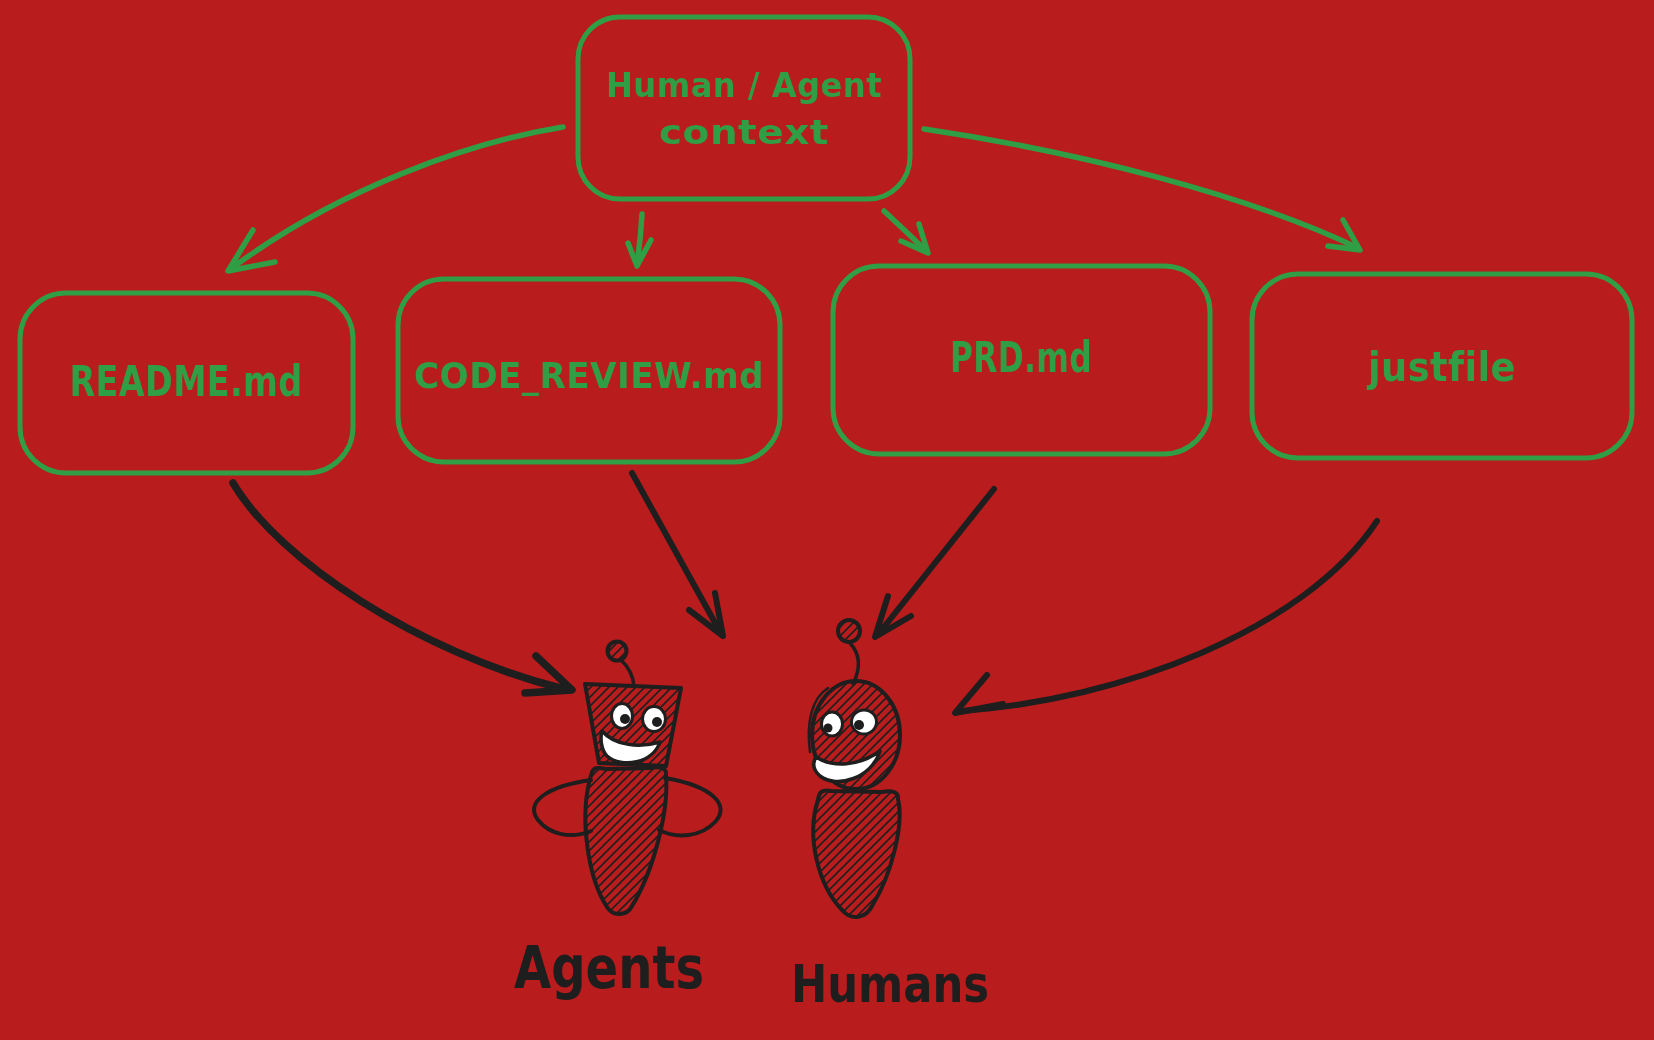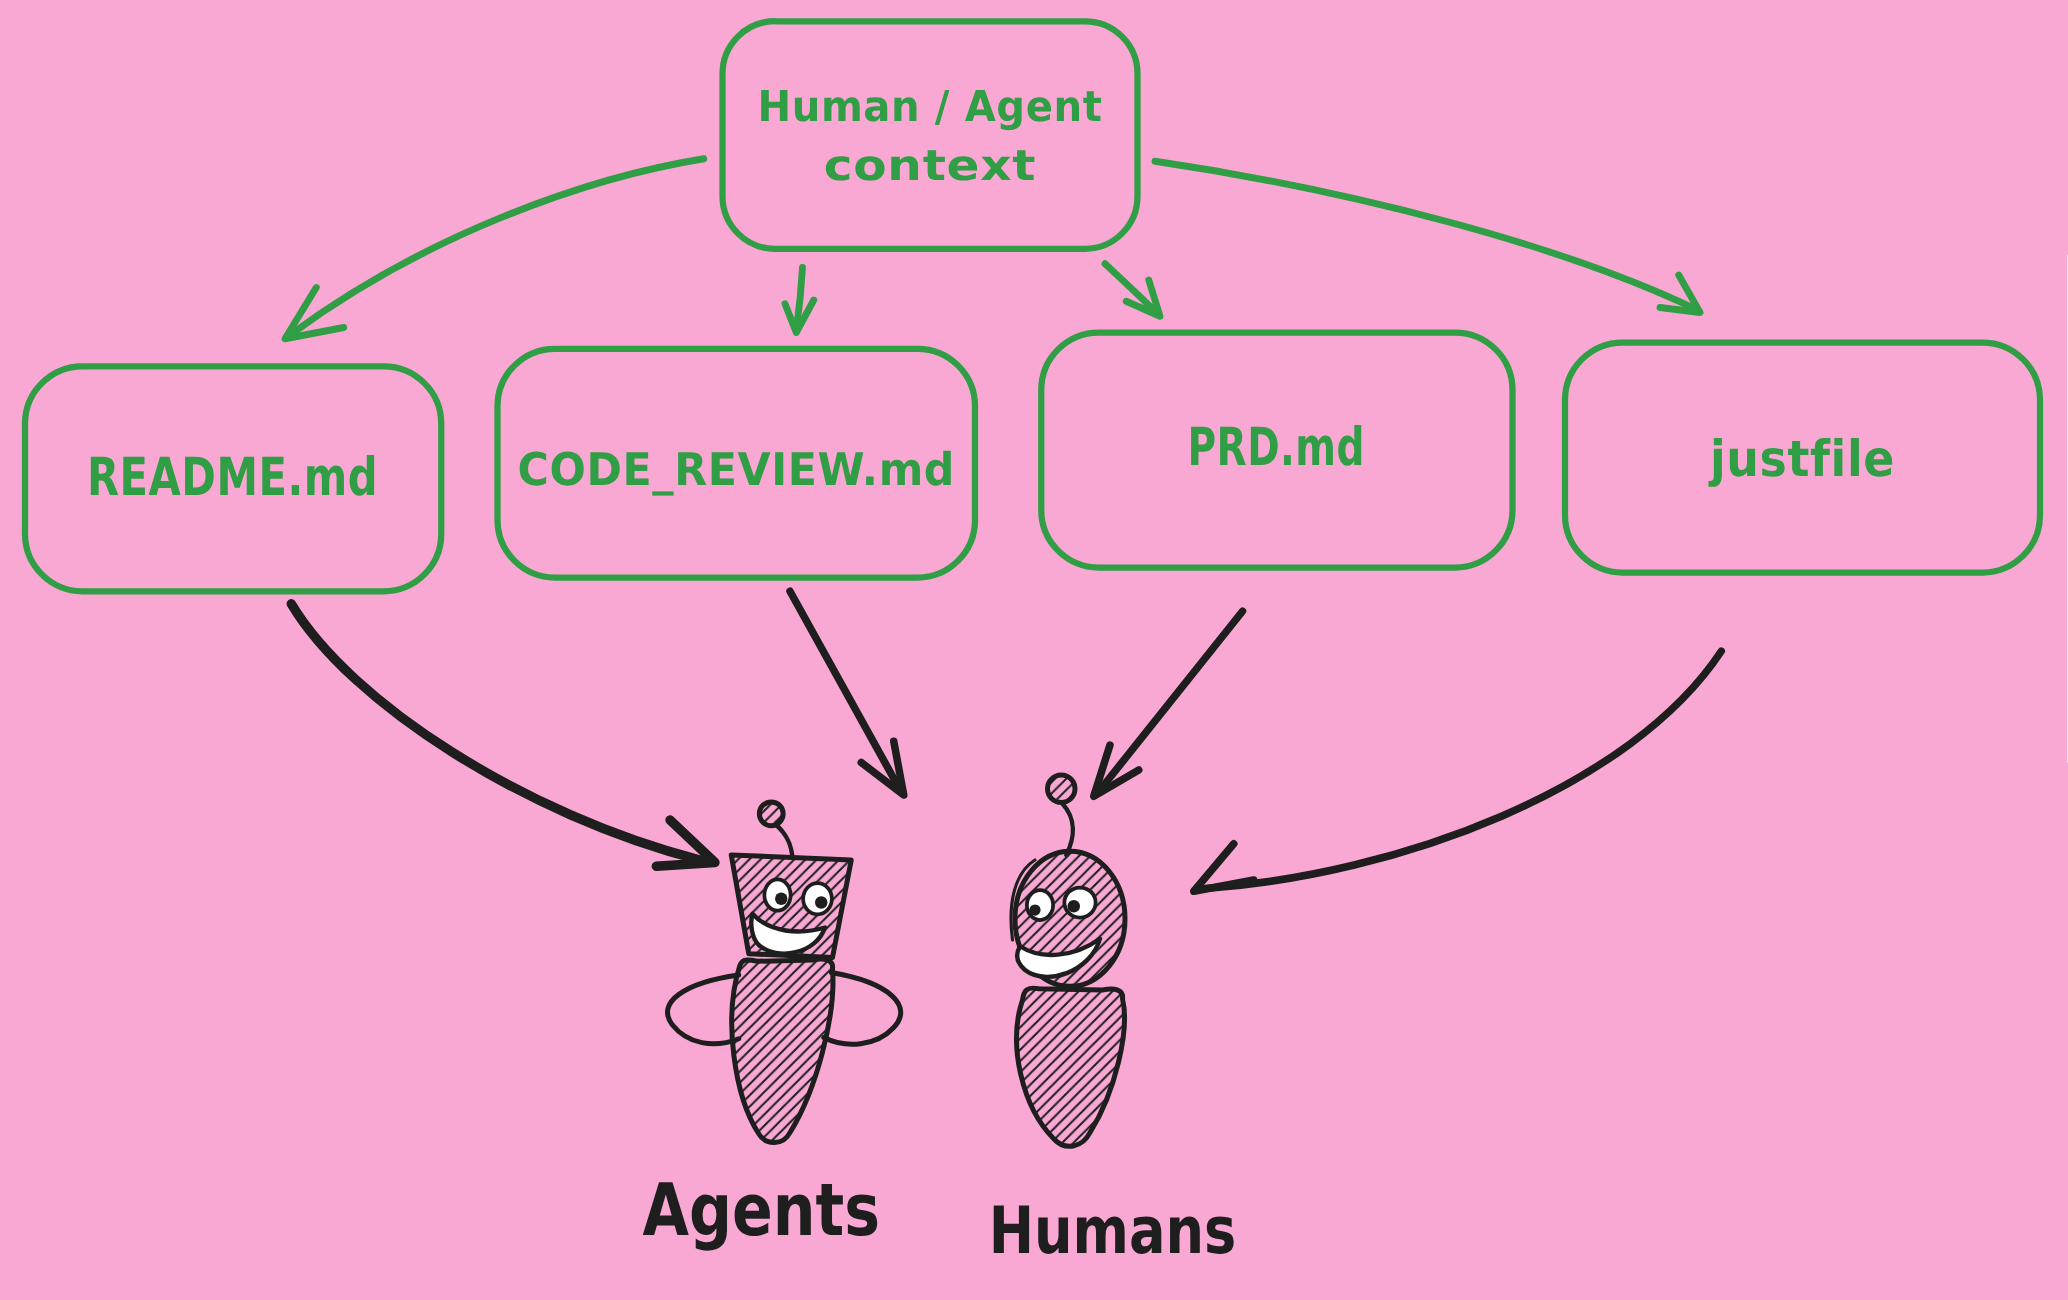--- a/index.html
+++ b/index.html
@@ -4,21 +4,21 @@
 <style>
   html, body {
     margin: 0;
     padding: 0;
     background: #ffffff;
   }
   .stage {
     position: relative;
     width: 1654px;
     height: 1040px;
-    background: #f9a8d4;
+    background: #b91c1c;
     overflow: hidden;
     font-family: "DejaVu Sans", sans-serif;
   }
   svg { display: block; }
   .gbox   { fill: none; stroke: #2f9e44; stroke-width: 5; }
   .garrow { fill: none; stroke: #2f9e44; stroke-width: 5.5; stroke-linecap: round; stroke-linejoin: round; }
   .karrow { fill: none; stroke: #1e1e1e; stroke-width: 6; stroke-linecap: round; stroke-linejoin: round; }
   .karrow-bold { fill: none; stroke: #1e1e1e; stroke-width: 7.5; stroke-linecap: round; stroke-linejoin: round; }
   .gtext {
     fill: #2f9e44;

